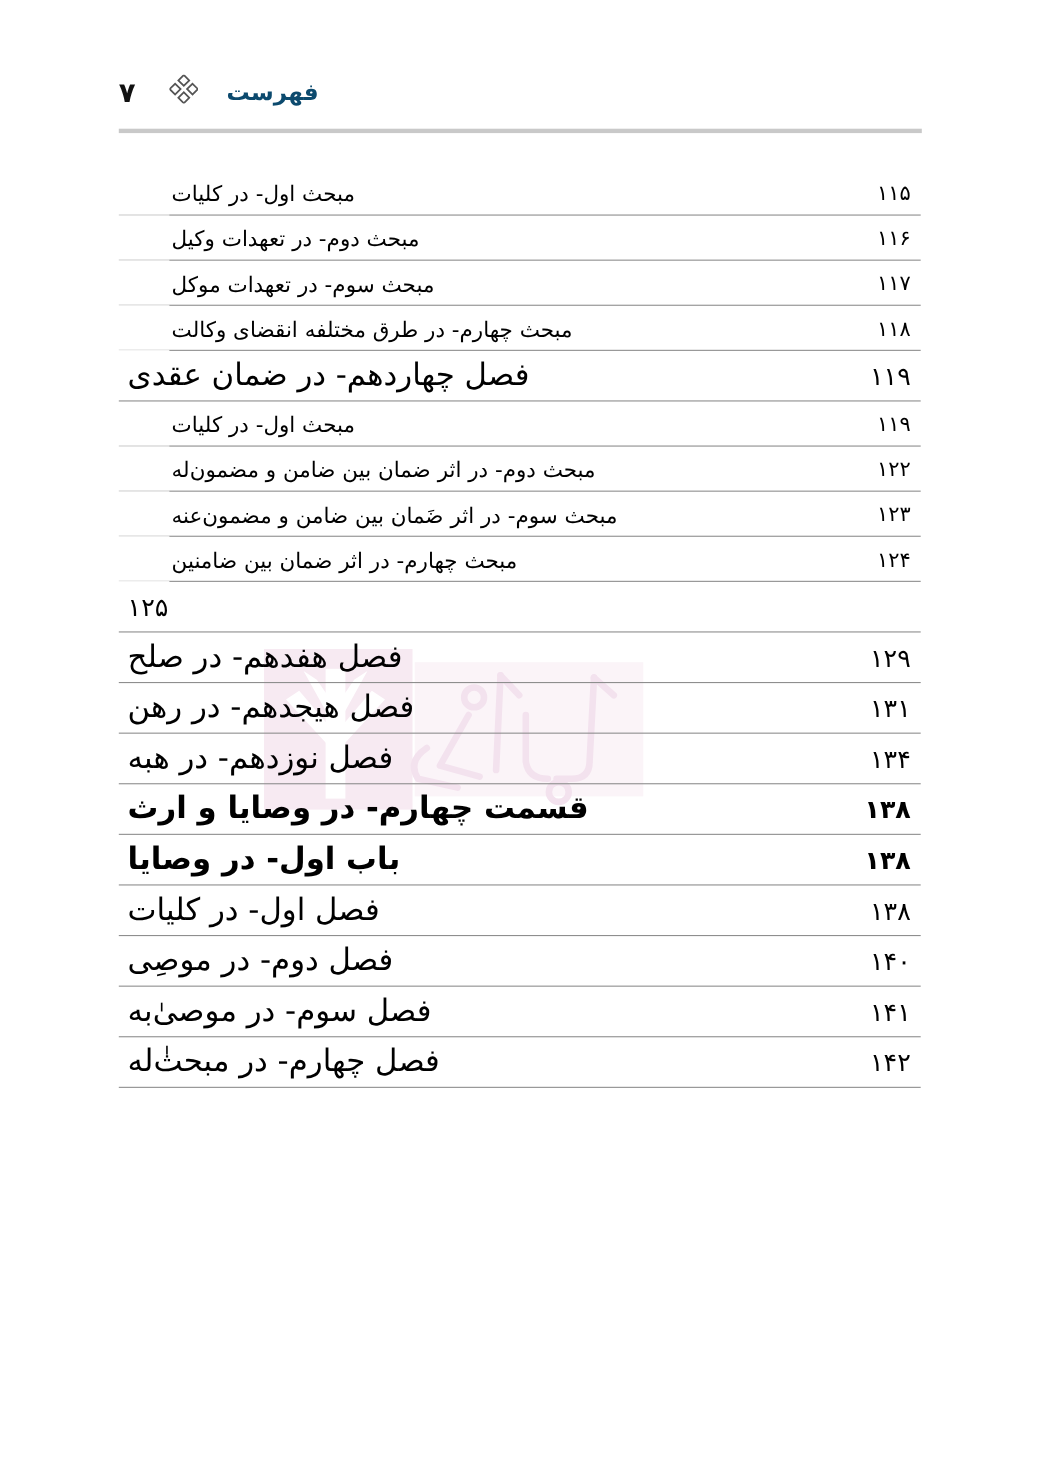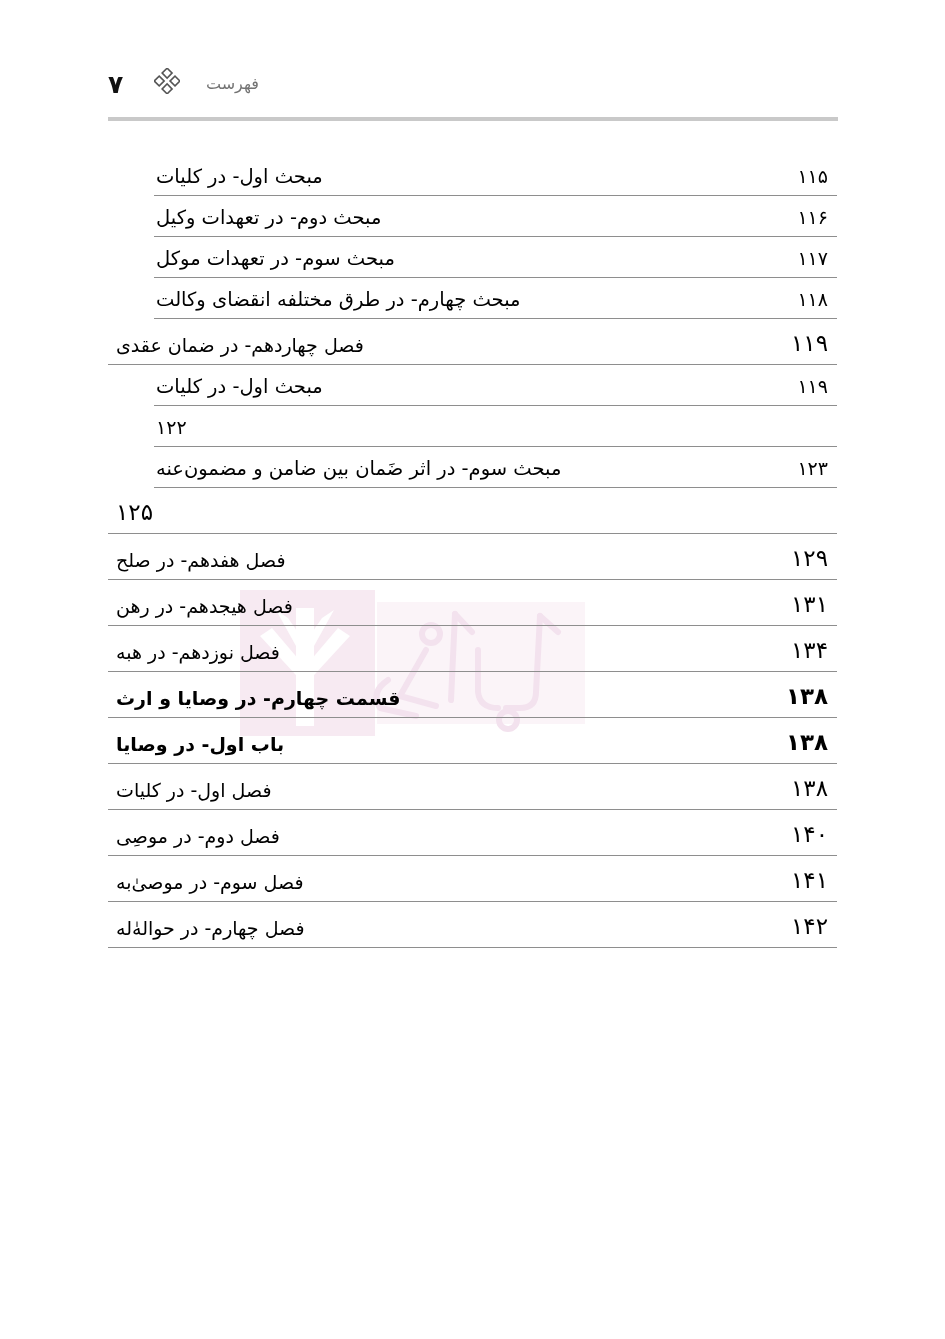--- a/index.html
+++ b/index.html
@@ -58,23 +58,23 @@
   }
   #ornament {
     color: #4a4a4a;
     font-size: 22px;
     line-height: 1;
     display: inline-block;
     transform: translateY(-1px);
   }
   #rh-title {
     font-family: "DejaVu Sans", "Liberation Sans", sans-serif;
-    font-size: 16px;
-    font-weight: 400;
-    color: #737373;
+    font-size: 21px;
+    font-weight: 700;
+    color: #0c4a6e;
     direction: rtl;
     line-height: 1;
   }
   #head-rule {
     position: absolute;
     left: 108px;
     top: 117px;
     width: 730px;
     height: 4px;
     background: #c9c9c9;
@@ -130,21 +130,21 @@
     padding-bottom: 9px;
   }
   .toc-page {
     white-space: nowrap;
     line-height: 1;
     padding-bottom: 9px;
     direction: ltr;
     unicode-bidi: isolate;
   }
 
-  .lvl1 .toc-title { font-size: 19px; }
+  .lvl1 .toc-title { font-size: 28px; }
   .lvl1 .toc-page  { font-size: 23px; }
   .lvl2 .toc-title { font-size: 19.5px; }
   .lvl2 .toc-page  { font-size: 19px; }
 
   .toc-row.bold .toc-title,
   .toc-row.bold .toc-page { font-weight: 700; }
 </style>
 </head>
 <body>
 
@@ -212,25 +212,30 @@
       </div>
       <div class="toc-row lvl1">
         <span class="toc-title">فصل چهاردهم- در ضمان عقدی</span>
         <span class="toc-page">۱۱۹</span>
       </div>
       <div class="toc-row lvl2">
         <span class="toc-title">مبحث اول- در کلیات</span>
         <span class="toc-page">۱۱۹</span>
       </div>
       <div class="toc-row lvl2">
+        <span class="toc-title">مبحث دوم- در اثر ضمان بین ضامن و مضمون‌له</span>
         <span class="toc-page">۱۲۲</span>
       </div>
       <div class="toc-row lvl2">
         <span class="toc-title">مبحث سوم- در اثر ضَمان بین ضامن و مضمون‌عنه</span>
         <span class="toc-page">۱۲۳</span>
+      </div>
+      <div class="toc-row lvl2">
+        <span class="toc-title">مبحث چهارم- در اثر ضمان بین ضامنین</span>
+        <span class="toc-page">۱۲۴</span>
       </div>
       <div class="toc-row lvl1">
         <span class="toc-page">۱۲۵</span>
       </div>
       <div class="toc-row lvl1">
         <span class="toc-title">فصل هفدهم- در صلح</span>
         <span class="toc-page">۱۲۹</span>
       </div>
       <div class="toc-row lvl1">
         <span class="toc-title">فصل هیجدهم- در رهن</span>
@@ -254,18 +259,18 @@
       </div>
       <div class="toc-row lvl1">
         <span class="toc-title">فصل دوم- در موصِی</span>
         <span class="toc-page">۱۴۰</span>
       </div>
       <div class="toc-row lvl1">
         <span class="toc-title">فصل سوم- در موصیٰ‌به</span>
         <span class="toc-page">۱۴۱</span>
       </div>
       <div class="toc-row lvl1">
-        <span class="toc-title">فصل چهارم- در حوالهٰ‌له</span>
+        <span class="toc-title">فصل چهارم- در مبحثٰ‌له</span>
         <span class="toc-page">۱۴۲</span>
       </div>
     </div>
 
 </div>
 
 </body></html>

